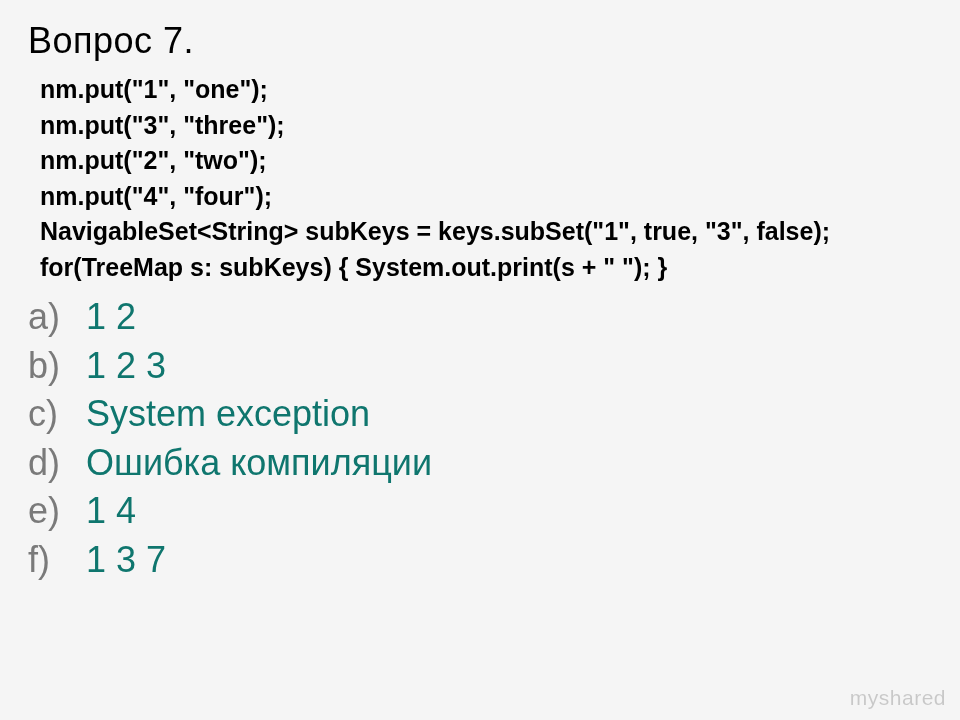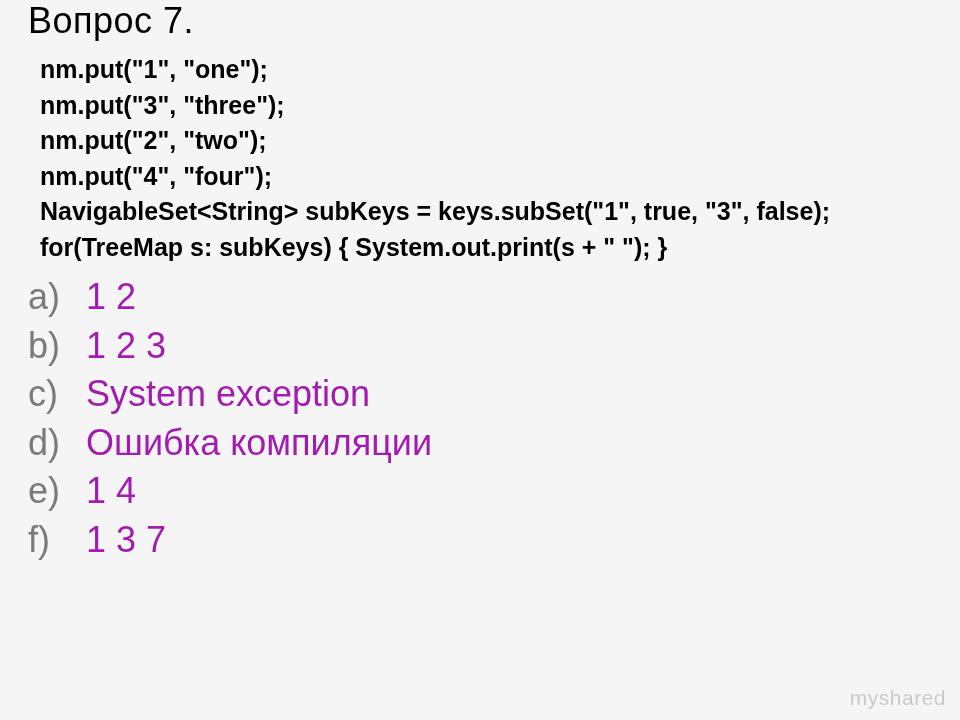--- a/index.html
+++ b/index.html
@@ -7,21 +7,21 @@
     padding: 0;
     width: 960px;
     height: 720px;
     background: #f5f5f5;
     font-family: Arial, Helvetica, sans-serif;
     color: #000;
     position: relative;
     overflow: hidden;
   }
   .slide {
-    padding: 0 20px 12px 28px;
+    padding: 20px 20px 12px 28px;
     box-sizing: border-box;
   }
   .title {
     font-size: 36px;
     font-weight: 400;
     margin: 0 0 10px 0;
     letter-spacing: 0.5px;
   }
   .code-line {
     font-family: Arial, Helvetica, sans-serif;
@@ -42,21 +42,21 @@
     align-items: baseline;
     font-size: 36px;
     line-height: 1.35;
   }
   .opt-letter {
     width: 58px;
     color: #7a7a7a;
     font-weight: 400;
   }
   .opt-text {
-    color: #a21caf;
+    color: #0f766e;
     font-weight: 400;
   }
   .watermark {
     position: absolute;
     right: 14px;
     bottom: 10px;
     font-size: 21px;
     color: rgba(0,0,0,0.18);
     font-family: Arial, sans-serif;
     letter-spacing: 0.5px;

